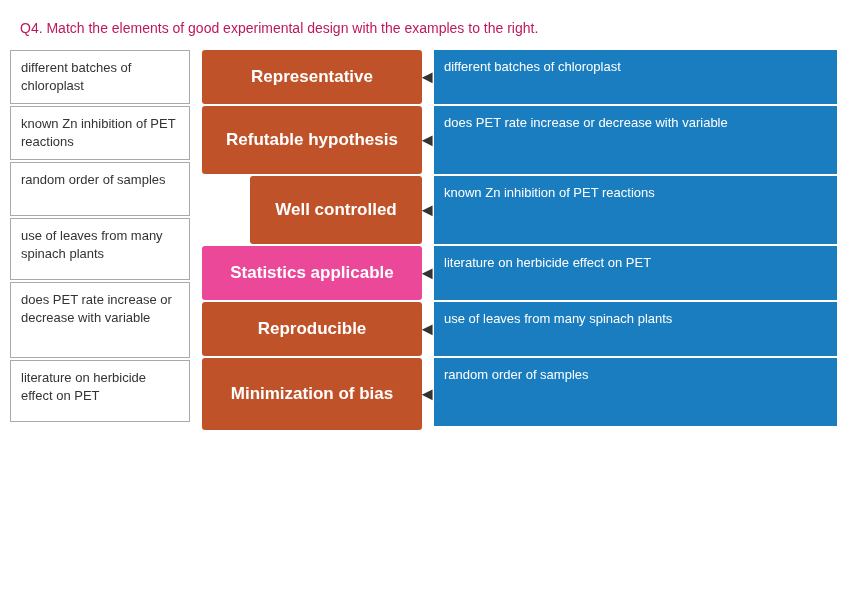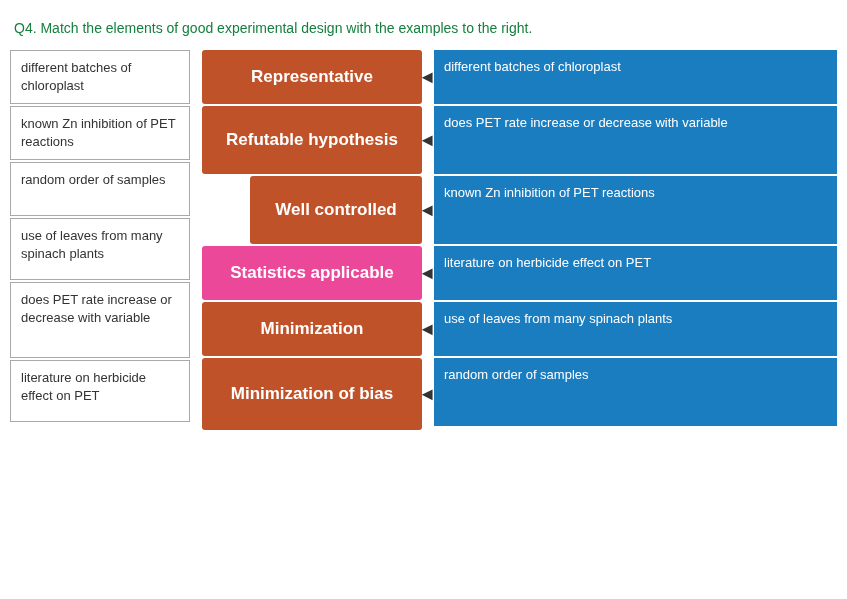--- a/index.html
+++ b/index.html
@@ -8,21 +8,21 @@
       font-family: Arial, sans-serif;
       font-size: 13px;
       width: 847px;
       min-height: 599px;
       padding: 10px 0;
     }
   </style>
 </head>
 <body>
 
-<div style="padding: 10px 14px 14px 14px; font-size:14px; color:#15803d;">Q4. Match the elements of good experimental design with the examples to the right.</div>
+<div style="padding: 10px 14px 14px 20px; font-size:14px; color:#be185d;">Q4. Match the elements of good experimental design with the examples to the right.</div>
 
 <div style="display:flex; padding: 0 10px; align-items: flex-start; gap: 12px;">
 
   <div style="display:flex; flex-direction:column; width:180px; flex-shrink:0; gap:2px;">
     <div style="border:1px solid #aaa; padding:8px 10px; min-height:54px; font-size:13px; line-height:1.35; color:#333; background:#fff;">different batches of chloroplast</div>
     <div style="border:1px solid #aaa; padding:8px 10px; min-height:54px; font-size:13px; line-height:1.35; color:#333; background:#fff;">known Zn inhibition of PET reactions</div>
     <div style="border:1px solid #aaa; padding:8px 10px; min-height:54px; font-size:13px; line-height:1.35; color:#333; background:#fff;">random order of samples</div>
     <div style="border:1px solid #aaa; padding:8px 10px; min-height:62px; font-size:13px; line-height:1.35; color:#333; background:#fff;">use of leaves from many spinach plants</div>
     <div style="border:1px solid #aaa; padding:8px 10px; min-height:76px; font-size:13px; line-height:1.35; color:#333; background:#fff;">does PET rate increase or decrease with variable</div>
     <div style="border:1px solid #aaa; padding:8px 10px; min-height:62px; font-size:13px; line-height:1.35; color:#333; background:#fff;">literature on herbicide effect on PET</div>
@@ -44,21 +44,21 @@
       <span>Well controlled</span>
       <span style="position:absolute; right:-14px; color:#333; font-size:18px;">◄</span>
     </div>
 
     <div style="background:#ec4899; color:#fff; font-size:17px; font-weight:bold; text-align:center; padding:14px 8px; border-radius:3px; min-height:54px; display:flex; align-items:center; justify-content:center; position:relative;">
       <span>Statistics applicable</span>
       <span style="position:absolute; right:-14px; color:#333; font-size:18px;">◄</span>
     </div>
 
     <div style="background:#c0522a; color:#fff; font-size:17px; font-weight:bold; text-align:center; padding:14px 8px; border-radius:3px; min-height:54px; display:flex; align-items:center; justify-content:center; position:relative;">
-      <span>Minimization</span>
+      <span>Reproducible</span>
       <span style="position:absolute; right:-14px; color:#333; font-size:18px;">◄</span>
     </div>
 
     <div style="background:#c0522a; color:#fff; font-size:17px; font-weight:bold; text-align:center; padding:26px 8px; border-radius:3px; min-height:68px; display:flex; align-items:center; justify-content:center; position:relative;">
       <span>Minimization of bias</span>
       <span style="position:absolute; right:-14px; color:#333; font-size:18px;">◄</span>
     </div>
   </div>
 
   <div style="display:flex; flex-direction:column; flex:1; gap:2px;">

